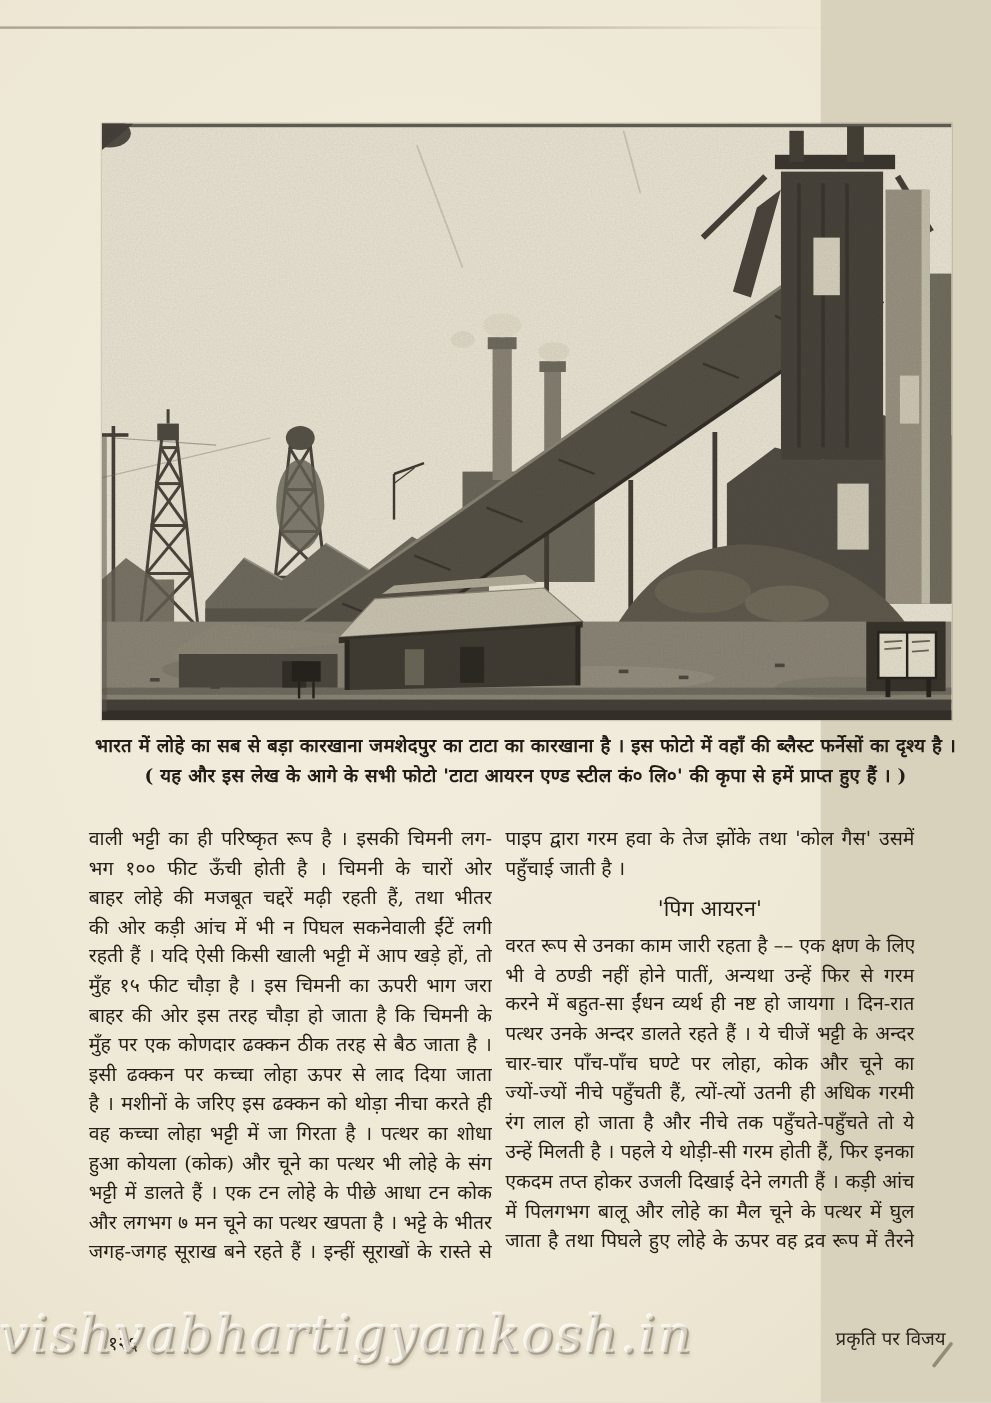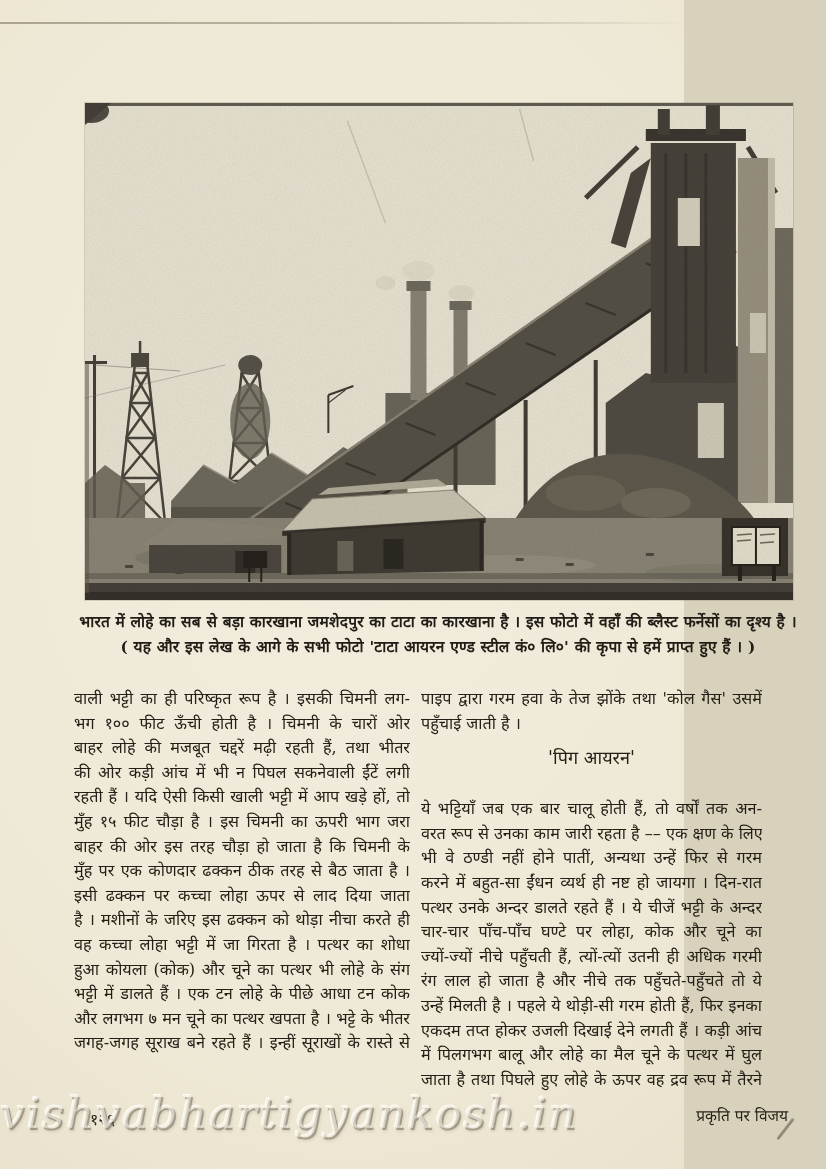--- a/index.html
+++ b/index.html
@@ -29,21 +29,21 @@
   }
   .columns{position:absolute;left:0;top:687px;width:826px;height:400px;font-size:16.2px;}
   .colL{position:absolute;left:74px;top:0;width:336px;}
   .colR{position:absolute;left:421px;top:0;width:341px;}
   .tline{
     height:24.6px;line-height:24.6px;white-space:nowrap;overflow:hidden;
     text-align:justify;text-align-last:justify;color:#241e16;
   }
   .noj{text-align:left;text-align-last:left;}
   .heading{
-    margin:7px 0 24px 0;height:30px;line-height:30px;
+    margin:7px 0 3px 0;height:30px;line-height:30px;
     font-size:18px;font-weight:normal;text-align:center;color:#241e16;
   }
   .footer{position:absolute;left:0;top:1088px;width:826px;height:60px;}
   .pageno{position:absolute;left:90px;top:20px;font-size:16px;color:#2a241c;}
   .watermark{
     position:absolute;left:0;top:0;width:826px;
     font-style:italic;font-size:43px;letter-spacing:2px;white-space:nowrap;
     color:rgba(240,235,221,.6);
     text-shadow:1.5px 1.5px 0 rgba(120,110,92,.55), -1px -1px 0 rgba(255,255,250,.85), 2px 3px 3px rgba(110,100,82,.25);
   }
@@ -288,21 +288,20 @@
       <div class="tline">हुआ कोयला (कोक) और चूने का पत्थर भी लोहे के संग</div>
       <div class="tline">भट्टी में डालते हैं । एक टन लोहे के पीछे आधा टन कोक</div>
       <div class="tline">और लगभग ७ मन चूने का पत्थर खपता है । भट्टे के भीतर</div>
       <div class="tline">जगह-जगह सूराख बने रहते हैं । इन्हीं सूराखों के रास्ते से</div>
     </div>
 
     <div class="colR">
       <div class="tline">पाइप द्वारा गरम हवा के तेज झोंके तथा 'कोल गैस' उसमें</div>
       <div class="tline noj">पहुँचाई जाती है ।</div>
       <h3 class="heading">'पिग आयरन'</h3>
-      <div class="tline">ये भट्टियाँ जब एक बार चालू होती हैं, तो वर्षों तक अन-</div>
       <div class="tline">वरत रूप से उनका काम जारी रहता है –– एक क्षण के लिए</div>
       <div class="tline">भी वे ठण्डी नहीं होने पातीं, अन्यथा उन्हें फिर से गरम</div>
       <div class="tline">करने में बहुत-सा ईंधन व्यर्थ ही नष्ट हो जायगा । दिन-रात</div>
       <div class="tline">पत्थर उनके अन्दर डालते रहते हैं । ये चीजें भट्टी के अन्दर</div>
       <div class="tline">चार-चार पाँच-पाँच घण्टे पर लोहा, कोक और चूने का</div>
       <div class="tline">ज्यों-ज्यों नीचे पहुँचती हैं, त्यों-त्यों उतनी ही अधिक गरमी</div>
       <div class="tline">रंग लाल हो जाता है और नीचे तक पहुँचते-पहुँचते तो ये</div>
       <div class="tline">उन्हें मिलती है । पहले ये थोड़ी-सी गरम होती हैं, फिर इनका</div>
       <div class="tline">एकदम तप्त होकर उजली दिखाई देने लगती हैं । कड़ी आंच</div>
       <div class="tline">में पिलगभग बालू और लोहे का मैल चूने के पत्थर में घुल</div>

